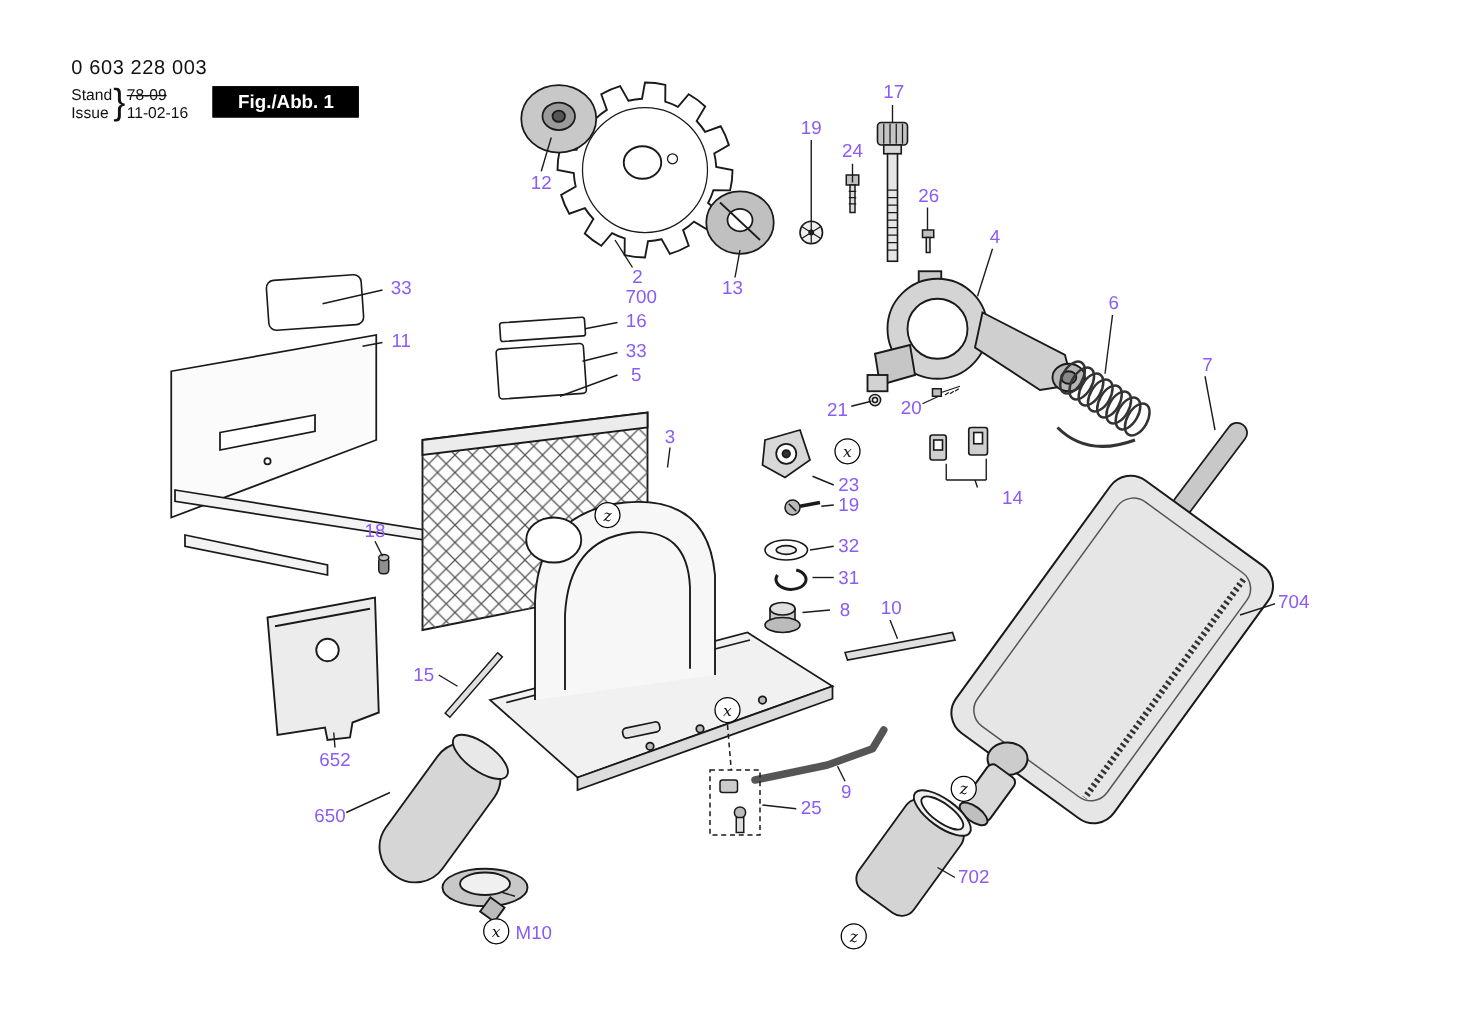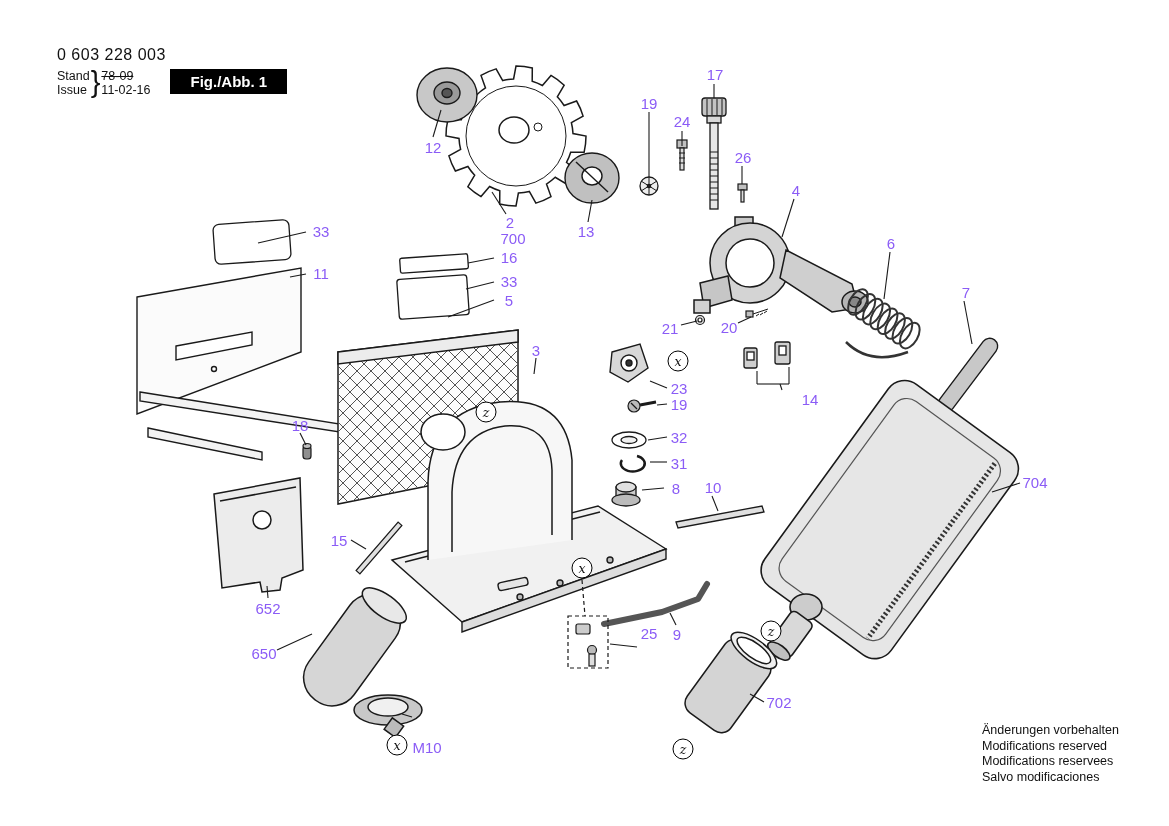--- a/index.html
+++ b/index.html
@@ -317,21 +317,21 @@
       <div class="part-label" style="left: 768px; top: 399px; margin-left: 42px;">14</div>
       <div class="part-label" style="left: 679px; top: 437px;">32</div>
       <div class="part-label" style="left: 679px; top: 463px;">31</div>
       <div class="part-label" style="left: 676px; top: 488px;">8</div>
       <div class="part-label" style="left: 713px; top: 487px;">10</div>
       <div class="part-label" style="left: 300px; top: 425px;">18</div>
       <div class="part-label" style="left: 339px; top: 540px;">15</div>
       <div class="part-label" style="left: 268px; top: 608px;">652</div>
       <div class="part-label" style="left: 264px; top: 653px;">650</div>
       <div class="part-label" style="left: 677px; top: 634px;">9</div>
-      <div class="part-label" style="left: 649px; top: 633px;">25</div>
+      <div class="part-label" style="left: 649px; top: 647px;">25</div>
       <div class="part-label" style="left: 1035px; top: 482px;">704</div>
       <div class="part-label" style="left: 779px; top: 702px;">702</div>
       <div class="part-label" style="left: 427px; top: 747px;">M10</div>
       <div class="circle-symbol" style="left: 678px; top: 361px;">x</div>
       <div class="circle-symbol" style="left: 582px; top: 568px;">x</div>
       <div class="circle-symbol" style="left: 397px; top: 745px;">x</div>
       <div class="circle-symbol" style="left: 486px; top: 412px;">z</div>
       <div class="circle-symbol" style="left: 771px; top: 631px;">z</div>
       <div class="circle-symbol" style="left: 683px; top: 749px;">z</div>
     </div>
@@ -345,20 +345,14 @@
       </div>
       <div class="brace">}</div>
       <div class="issue-values">
         <div class="strike">78-09</div>
         <div>11-02-16</div>
       </div>
       <div class="fig-box">Fig./Abb. 1</div>
     </div>
   </div>
 
-  <div class="footer-block">
-    <div>Änderungen vorbehalten</div>
-    <div>Modifications reserved</div>
-    <div>Modifications reservees</div>
-    <div>Salvo modificaciones</div>
-  </div>
 
 </div>
 
 </body></html>

